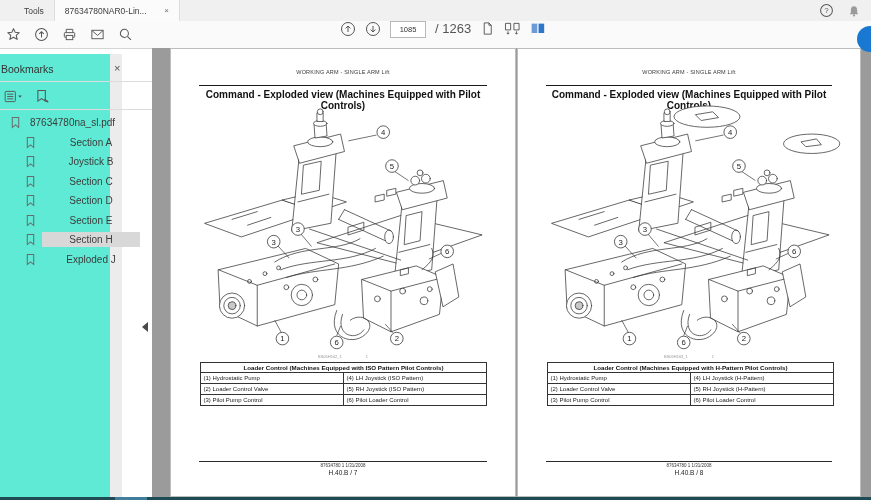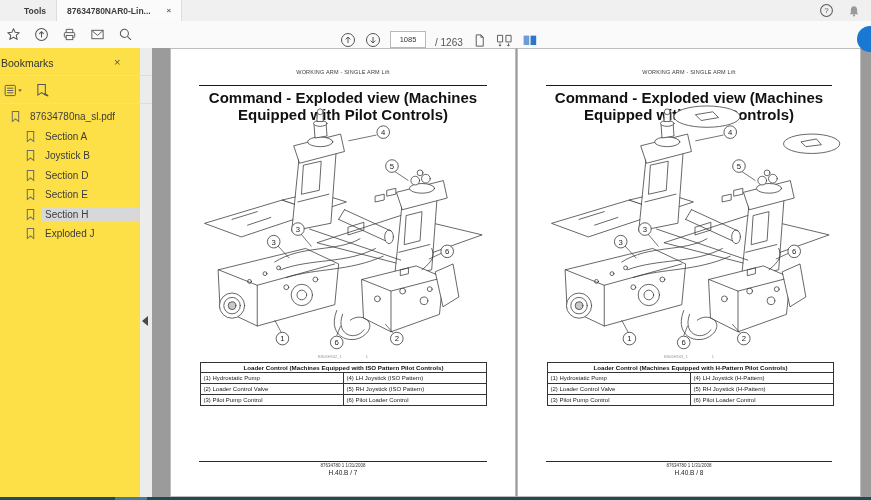--- a/index.html
+++ b/index.html
@@ -2,61 +2,61 @@
 <html><head>
 <meta charset="utf-8">
 <style>
   html,body{margin:0;padding:0;}
   body{width:871px;height:500px;overflow:hidden;position:relative;background:#fff;
        font-family:"Liberation Sans",sans-serif;-webkit-font-smoothing:antialiased;}
   svg{display:block}
   
   .tabbar{position:absolute;left:0;top:0;width:871px;height:21px;background:#f0f0f0;
           border-bottom:1px solid #e3e3e3;display:flex;align-items:stretch;}
-  .tab{display:flex;align-items:center;font-size:8.5px;color:#3d3d3d;padding:0 10px;font-weight:bold;}
+  .tab{display:flex;align-items:center;font-size:8.5px;color:#3d3d3d;padding:0 10px;}
   .tab-tools{margin-left:14px;}
   .tab-doc{background:#fbfbfb;border-left:1px solid #ddd;border-right:1px solid #ddd;
            width:104px;justify-content:space-between;}
   .tab-close{color:#6a6a6a;font-size:8px;margin-left:6px;cursor:default;}
   .tabbar-right{margin-left:auto;display:flex;align-items:center;gap:13px;padding-right:10px;}
   
   .toolbar{position:absolute;left:0;top:21px;width:871px;height:27px;background:#fafafa;
            border-bottom:1px solid #d4d4d4;}
   .tb-left{position:absolute;left:6px;top:0;height:27px;display:flex;align-items:center;gap:13px;}
-  .tb-center{position:absolute;left:340px;top:0;height:27px;display:flex;align-items:flex-end;gap:9px;}
+  .tb-center{position:absolute;left:340px;top:0;height:27px;display:flex;align-items:flex-start;gap:9px;}
   .page-input{width:30px;height:13px;border:1px solid #b9b9b9;background:#fff;font-size:7.5px;
               text-align:center;color:#333;font-family:"Liberation Sans",sans-serif;}
-  .page-total{font-size:10px;color:#555;}
+  .page-total{font-size:13px;color:#555;}
   .fab{position:absolute;left:857px;top:26px;width:26px;height:26px;border-radius:50%;
        background:#1878d2;z-index:5;}
   
-  .sidebar{position:absolute;left:0;top:48px;width:152px;bottom:3px;background:#fde047;}
+  .sidebar{position:absolute;left:0;top:54px;width:122px;bottom:3px;background:#5eead4;}
   .sb-track{position:absolute;right:0;top:0;bottom:0;width:12px;background:#ececec;}
   .sb-header{position:absolute;left:0;top:6px;width:140px;height:20px;}
   .sb-title{position:absolute;left:1px;top:3px;font-size:10.5px;color:#333;}
   .sb-close{position:absolute;left:114px;top:2px;font-size:11px;color:#555;}
   .sb-div1{position:absolute;left:0;top:27px;width:152px;border-top:1px solid #dcdcdc;}
   .sb-icons{position:absolute;left:4px;top:32px;height:20px;display:flex;align-items:center;gap:12px;}
   .sb-div2{position:absolute;left:0;top:55px;width:152px;border-top:1px solid #dcdcdc;}
   .bm-list{position:absolute;left:0;top:59px;width:140px;}
   .bm-row{height:19.5px;display:flex;align-items:center;font-size:10px;color:#3c3c3c;}
-  .bm-ind0{padding-left:10px;} .bm-ind1{padding-left:25px;}
+  .bm-ind0{padding-left:10px;} .bm-ind1{padding-left:25px;text-align:center;}
   .bm-chev{width:10px;margin-left:-9px;margin-right:-1px;display:flex;align-items:center;}
   .bm-ico{margin-right:6px;flex:none;display:flex;align-items:center;}
   .bm-label-wrap{flex:1;padding:2px 3px;border-radius:0;}
   .bm-row.selected .bm-label-wrap{background:#d8d8d8;}
   .collapse-handle{position:absolute;left:142px;top:268px;width:0;height:0;
      border-top:5px solid transparent;border-bottom:5px solid transparent;border-right:6px solid #4a4a4a;}
   
   .docarea{position:absolute;left:152px;top:48px;width:719px;bottom:3px;background:#9b9b9b;}
   .page{position:absolute;top:0;bottom:0;background:#fff;border:1px solid #bdbdbd;box-sizing:border-box;}
   .page1{left:18px;width:346px;} .page2{left:365px;width:344px;}
   .run-head{position:absolute;left:0;top:20px;width:100%;text-align:center;font-size:5.5px;color:#3a3a3a;letter-spacing:0.2px;}
   .ptitle{position:absolute;left:28px;right:28px;top:36px;border-top:1px solid #1a1a1a;padding-top:3px;
-          font-size:15px;font-weight:bold;color:#111;text-align:center;}
+          font-size:10px;font-weight:bold;color:#111;text-align:center;}
   .diagram{position:absolute;left:17px;top:56px;width:311px;height:252px;}
   .figcap{position:absolute;left:0;top:305px;width:100%;display:flex;justify-content:center;gap:24px;
           font-size:4px;color:#999;}
   table.parts{position:absolute;left:29px;top:313px;width:287px;border-collapse:collapse;
               table-layout:fixed;border:1.5px solid #222;}
   table.parts th{font-size:6.2px;font-weight:bold;color:#111;border:1px solid #333;padding:1px 2px;text-align:center;}
   table.parts td{font-size:6px;color:#222;border:1px solid #333;padding:0.5px 2.5px;line-height:1.5;text-align:left;}
   .foot-rule{position:absolute;left:28px;right:28px;top:412px;border-top:1px solid #2a2a2a;}
   .foot-meta{position:absolute;left:0;top:414px;width:100%;text-align:center;font-size:4.5px;color:#333;}
   .foot-page{position:absolute;left:0;top:420px;width:100%;text-align:center;font-size:6.5px;color:#222;}
@@ -319,20 +319,28 @@
           </svg>
         </span>
       <span class="bm-label-wrap">Joystick B</span>
     </div>
     <div class="bm-row bm-ind1">
       <span class="bm-ico">
           <svg width="11" height="13" viewBox="0 0 12 14">
             <path d="M2.5 1.5h7v11L6 9.7l-3.5 2.8z" fill="none" stroke="#6b6b6b" stroke-width="1.1"></path>
           </svg>
         </span>
+      <span class="bm-label-wrap">Section C</span>
+    </div>
+    <div class="bm-row bm-ind1">
+      <span class="bm-ico">
+          <svg width="11" height="13" viewBox="0 0 12 14">
+            <path d="M2.5 1.5h7v11L6 9.7l-3.5 2.8z" fill="none" stroke="#6b6b6b" stroke-width="1.1"></path>
+          </svg>
+        </span>
       <span class="bm-label-wrap">Section D</span>
     </div>
     <div class="bm-row bm-ind1">
       <span class="bm-ico">
           <svg width="11" height="13" viewBox="0 0 12 14">
             <path d="M2.5 1.5h7v11L6 9.7l-3.5 2.8z" fill="none" stroke="#6b6b6b" stroke-width="1.1"></path>
           </svg>
         </span>
       <span class="bm-label-wrap">Section E</span>
     </div>

